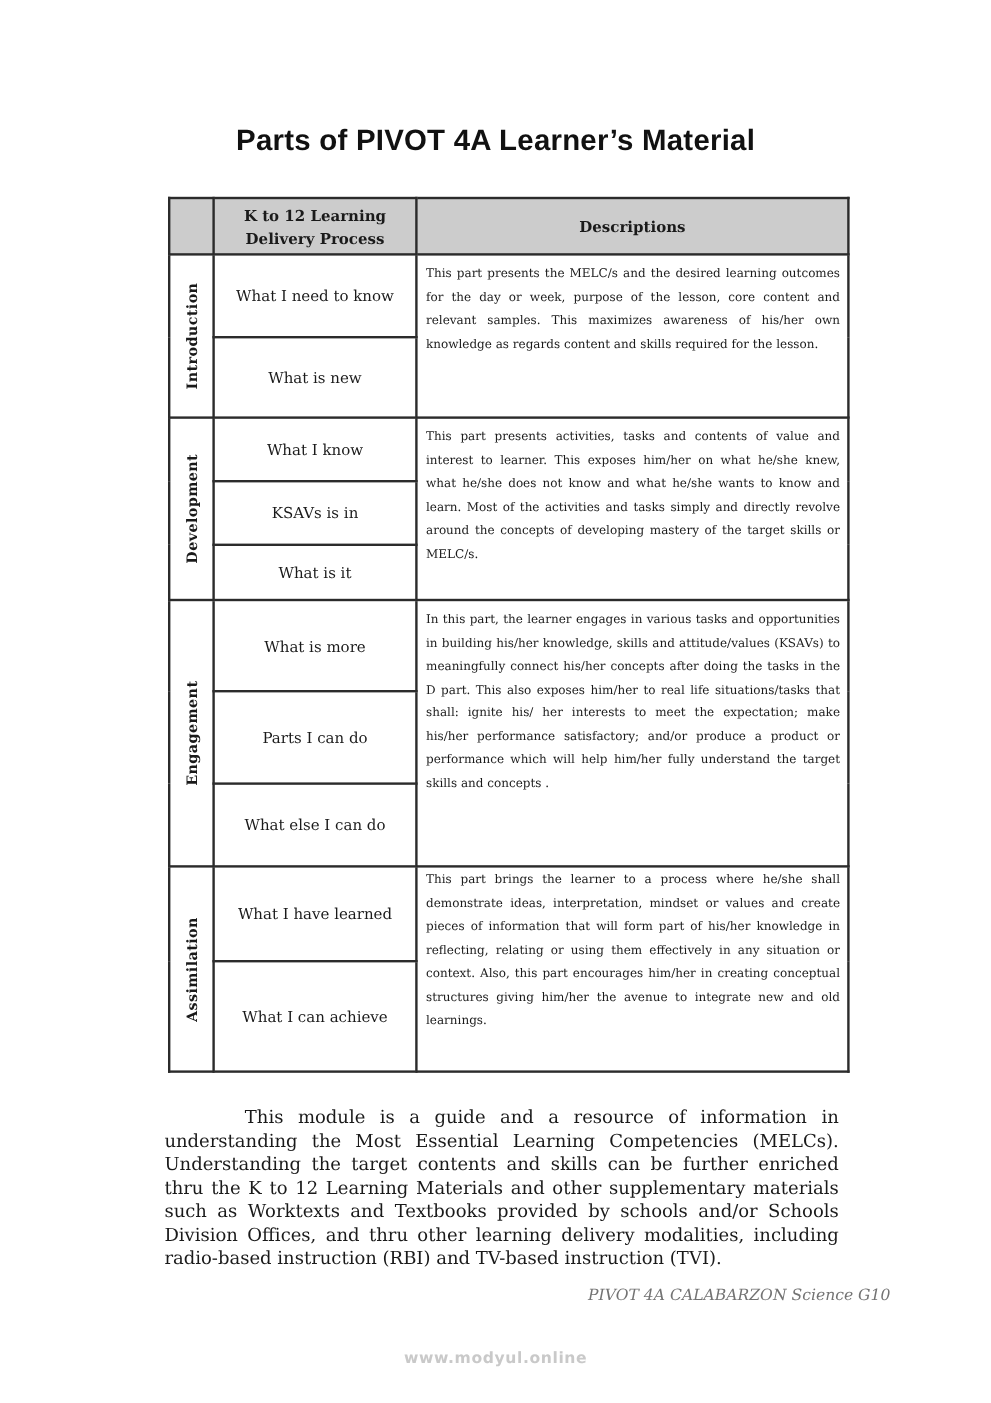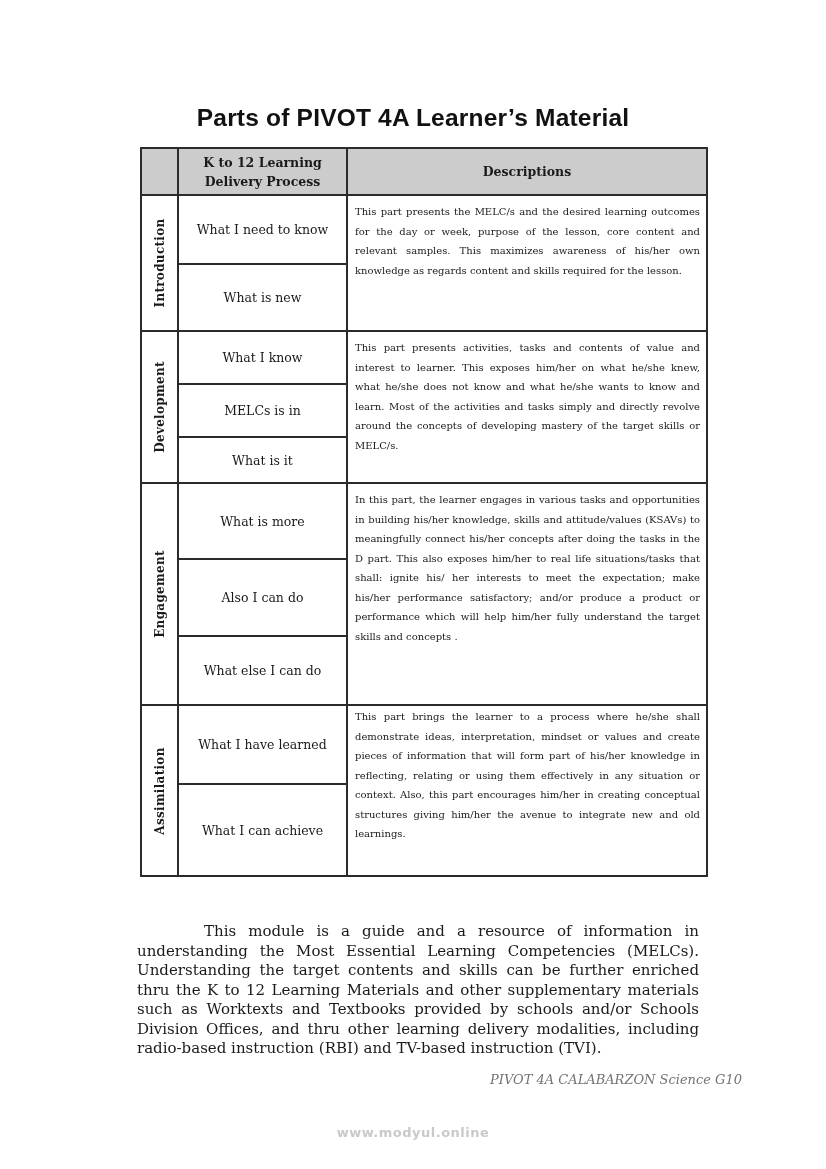--- a/index.html
+++ b/index.html
@@ -1,18 +1,18 @@
 <!DOCTYPE html>
 <html><head>
   <meta charset="utf-8">
   <style>
     html, body { margin: 0; padding: 0; background: #ffffff; }
     body { width: 826px; height: 1169px; position: relative; overflow: hidden; font-family: "DejaVu Serif", serif; color: #1a1a1a; }
     .title { position: absolute; left: 0; width: 826px; top: 104px; text-align: center; font-family: Liberation Sans, sans-serif; font-weight: bold; font-size: 24.5px; letter-spacing: 0.2px; color: #111; }
-    table.parts { position: absolute; left: 140px; top: 147px; width: 566px; border-collapse: collapse; table-layout: fixed; }
+    table.parts { position: absolute; left: 140px; top: 164px; width: 566px; border-collapse: collapse; table-layout: fixed; }
     table.parts td, table.parts th { border: 2px solid #2b2b2b; padding: 0; vertical-align: middle; }
     table.parts th { background: #cccccc; font-weight: bold; font-size: 12.5px; line-height: 19px; text-align: center; height: 45px; }
     .stage-cell { width: 33px; position: relative; }
     .stage-label { position: absolute; left: 50%; top: 50%; transform: translate(-50%, -50%) rotate(-90deg); white-space: nowrap; font-weight: bold; font-size: 12px; letter-spacing: 0.3px; }
     .step-cell { width: 165px; text-align: center; font-size: 12.5px; margin-top: 44px; }
     .desc-cell { font-size: 10px; line-height: 19.5px; text-align: justify; padding: 6px 6px 4px 7px !important; vertical-align: top !important; }
     .para { position: absolute; left: 137px; top: 922px; width: 562px; font-size: 15px; line-height: 19.5px; text-align: justify; text-indent: 67px; }
     .footer { position: absolute; left: 490px; top: 1072px; font-style: italic; font-size: 13px; color: #737373; }
     .watermark { position: absolute; left: 0; width: 826px; top: 1125px; text-align: center; font-family: "DejaVu Sans", sans-serif; font-size: 13px; color: #c9c9c9; letter-spacing: 0.5px; font-weight: bold; }
   </style>
@@ -48,35 +48,35 @@
     </tr>
 
     <tr style="height:53px">
       <td class="stage-cell" rowspan="3">
         <span class="stage-label">Development</span>
       </td>
       <td class="step-cell">What I know</td>
       <td class="desc-cell" rowspan="3">This part presents activities, tasks and contents of  value and interest to learner. This exposes him/her on what he/she knew, what he/she does not know  and what he/she wants to know and learn. Most of the activities and tasks  simply and directly   revolve   around the concepts of developing mastery of the target skills or MELC/s.</td>
     </tr>
     <tr style="height:53px">
-      <td class="step-cell">MELCs is in</td>
+      <td class="step-cell">KSAVs is in</td>
     </tr>
     <tr style="height:46px">
       <td class="step-cell">What is it</td>
     </tr>
 
     <tr style="height:76px">
       <td class="stage-cell" rowspan="3">
         <span class="stage-label">Engagement</span>
       </td>
       <td class="step-cell">What is more</td>
       <td class="desc-cell" rowspan="3">In this part, the learner engages in various  tasks and  opportunities in building his/her knowledge, skills and attitude/values (KSAVs) to meaningfully connect his/her concepts after doing the tasks in the D part. This also exposes him/her to real life situations/tasks  that shall: ignite his/ her interests  to meet  the expectation; make his/her performance satisfactory; and/or produce a product or performance which will help him/her fully understand the target skills and concepts .</td>
     </tr>
     <tr style="height:77px">
-      <td class="step-cell">Also I can do</td>
+      <td class="step-cell">Parts I can do</td>
     </tr>
     <tr style="height:69px">
       <td class="step-cell">What else I can do</td>
     </tr>
 
     <tr style="height:79px">
       <td class="stage-cell" rowspan="2">
         <span class="stage-label">Assimilation</span>
       </td>
       <td class="step-cell">What I have learned</td>

